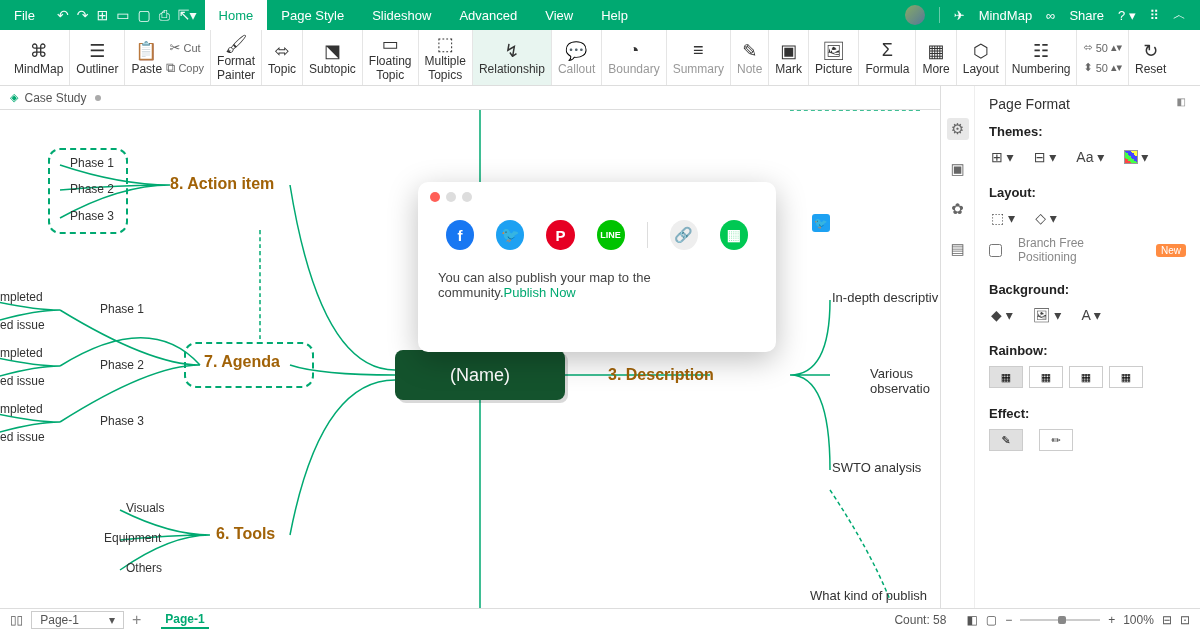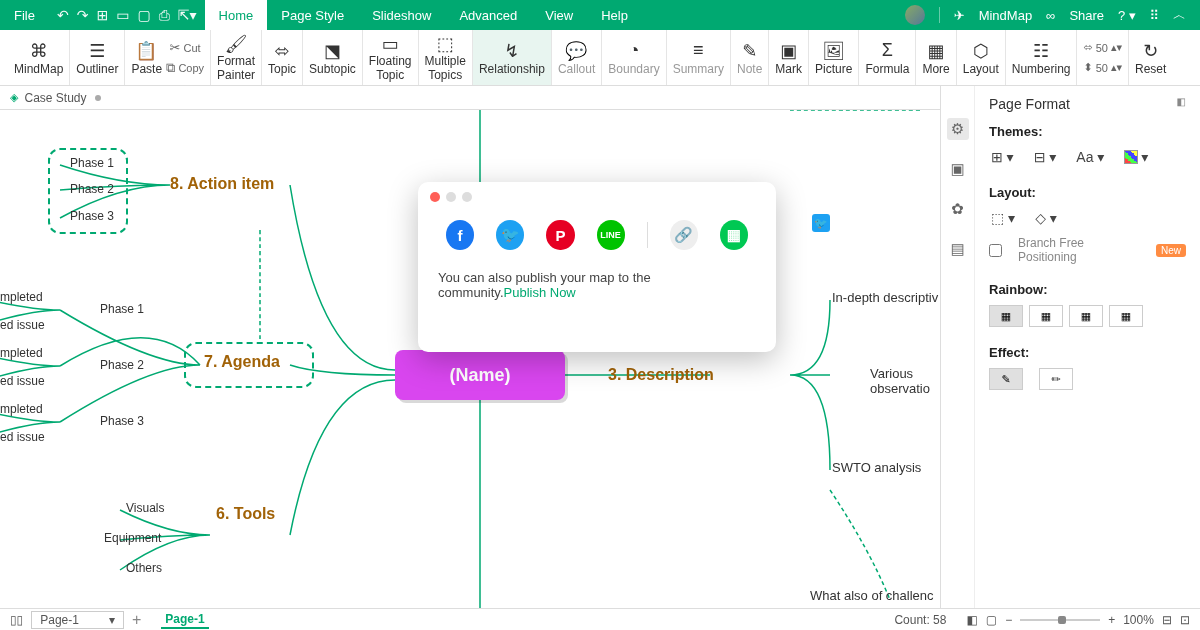--- a/index.html
+++ b/index.html
@@ -22,21 +22,21 @@
 .rgrp .lbl{font-size:12px}
 .rgrp.gray .lbl{color:#999}
 .rgrp.two{flex-direction:row;gap:4px}
 .rgrp .col{display:flex;flex-direction:column;align-items:center}
 .rgrp .mini{font-size:11px;color:#666;display:flex;align-items:center;gap:3px;height:20px}
 .rgrp .mini .ic{font-size:13px}
 .doc-tab{height:24px;background:#fff;border-bottom:1px solid #ddd;display:flex;align-items:center;padding:0 10px;font-size:12px;color:#555}
 .doc-tab .dt-ico{color:#00a971;margin-right:6px;font-size:11px}
 .doc-tab .dot{width:6px;height:6px;border-radius:50%;background:#aaa;margin-left:8px}
 .workspace{position:absolute;top:110px;left:0;right:260px;bottom:22px;background:#fff;overflow:hidden}
-.central{position:absolute;left:395px;top:240px;width:170px;height:50px;background:#d946ef;border-radius:8px;color:#fff;display:flex;align-items:center;justify-content:center;font-size:18px;font-weight:700;box-shadow:3px 3px 0 rgba(0,0,0,0.15)}
+.central{position:absolute;left:395px;top:240px;width:170px;height:50px;background:#14532d;border-radius:8px;color:#fff;display:flex;align-items:center;justify-content:center;font-size:18px;font-weight:400;box-shadow:3px 3px 0 rgba(0,0,0,0.15)}
 .branch-lbl{position:absolute;font-size:16px;font-weight:700;color:#a16207}
 .sub-lbl{position:absolute;font-size:13px;color:#333}
 .small-lbl{position:absolute;font-size:12px;color:#333}
 svg.lines{position:absolute;inset:0;width:100%;height:100%}
 .dash-box{position:absolute;border:2px dashed #00a971;border-radius:12px}
 .share-dlg{position:absolute;left:418px;top:182px;width:358px;height:170px;background:#fff;border-radius:10px;box-shadow:0 8px 30px rgba(0,0,0,0.25);z-index:10}
 .share-dlg .traffic{display:flex;gap:6px;padding:10px 12px}
 .share-dlg .tdot{width:10px;height:10px;border-radius:50%}
 .share-dlg .icons{display:flex;align-items:center;gap:22px;padding:8px 28px}
 .share-dlg .sico{width:30px;height:30px;border-radius:50%;display:flex;align-items:center;justify-content:center;color:#fff;font-weight:bold;font-size:15px}
@@ -235,21 +235,21 @@
     </g>
   </svg>
 
   <div class="dash-box" style="left:48px;top:38px;width:80px;height:86px"></div>
   <div class="dash-box" style="left:184px;top:232px;width:130px;height:46px"></div>
 
   <div class="central">(Name)</div>
 
   <div class="branch-lbl" style="left:170px;top:65px">8. Action item</div>
   <div class="branch-lbl" style="left:204px;top:243px">7. Agenda</div>
-  <div class="branch-lbl" style="left:216px;top:395px">6. Tools</div>
+  <div class="branch-lbl" style="left:216px;top:415px">6. Tools</div>
   <div class="branch-lbl" style="left:608px;top:256px">3. Description</div>
 
   <div class="small-lbl" style="left:70px;top:46px">Phase 1</div>
   <div class="small-lbl" style="left:70px;top:72px">Phase 2</div>
   <div class="small-lbl" style="left:70px;top:99px">Phase 3</div>
 
   <div class="small-lbl" style="left:100px;top:192px">Phase 1</div>
   <div class="small-lbl" style="left:100px;top:248px">Phase 2</div>
   <div class="small-lbl" style="left:100px;top:304px">Phase 3</div>
 
@@ -260,21 +260,21 @@
   <div class="small-lbl" style="left:0;top:180px">mpleted</div>
   <div class="small-lbl" style="left:0;top:208px">ed issue</div>
   <div class="small-lbl" style="left:0;top:236px">mpleted</div>
   <div class="small-lbl" style="left:0;top:264px">ed issue</div>
   <div class="small-lbl" style="left:0;top:292px">mpleted</div>
   <div class="small-lbl" style="left:0;top:320px">ed issue</div>
 
   <div class="sub-lbl" style="left:832px;top:180px">In-depth descriptiv</div>
   <div class="sub-lbl" style="left:870px;top:256px">Various observatio</div>
   <div class="sub-lbl" style="left:832px;top:350px">SWTO analysis</div>
-  <div class="sub-lbl" style="left:810px;top:478px">What also of challenc</div>
+  <div class="sub-lbl" style="left:810px;top:478px">What kind of publish</div>
 
   <div class="twitter-ico">🐦</div>
 </div>
 
 <div class="share-dlg">
   <div class="traffic">
     <div class="tdot" style="background:#ff5f57"></div>
     <div class="tdot" style="background:#ddd"></div>
     <div class="tdot" style="background:#ddd"></div>
   </div>
@@ -316,20 +316,28 @@
     <div class="sect">
       <div class="sect-h">Layout:</div>
       <div class="row">
         <div class="opt">⬚ ▾</div>
         <div class="opt">◇ ▾</div>
       </div>
       <div class="row" style="margin-top:8px;font-size:12px;color:#888">
         <input type="checkbox" style="">
         <span>Branch Free Positioning</span>
         <span class="new-badge">New</span>
+      </div>
+    </div>
+    <div class="sect">
+      <div class="sect-h">Background:</div>
+      <div class="row">
+        <div class="opt">◆ ▾</div>
+        <div class="opt">🖼 ▾</div>
+        <div class="opt">A ▾</div>
       </div>
     </div>
     <div class="sect">
       <div class="sect-h">Rainbow:</div>
       <div class="rainbow-grid">
         <div class="rbox sel">▦</div>
         <div class="rbox">▦</div>
         <div class="rbox">▦</div>
         <div class="rbox">▦</div>
       </div>

